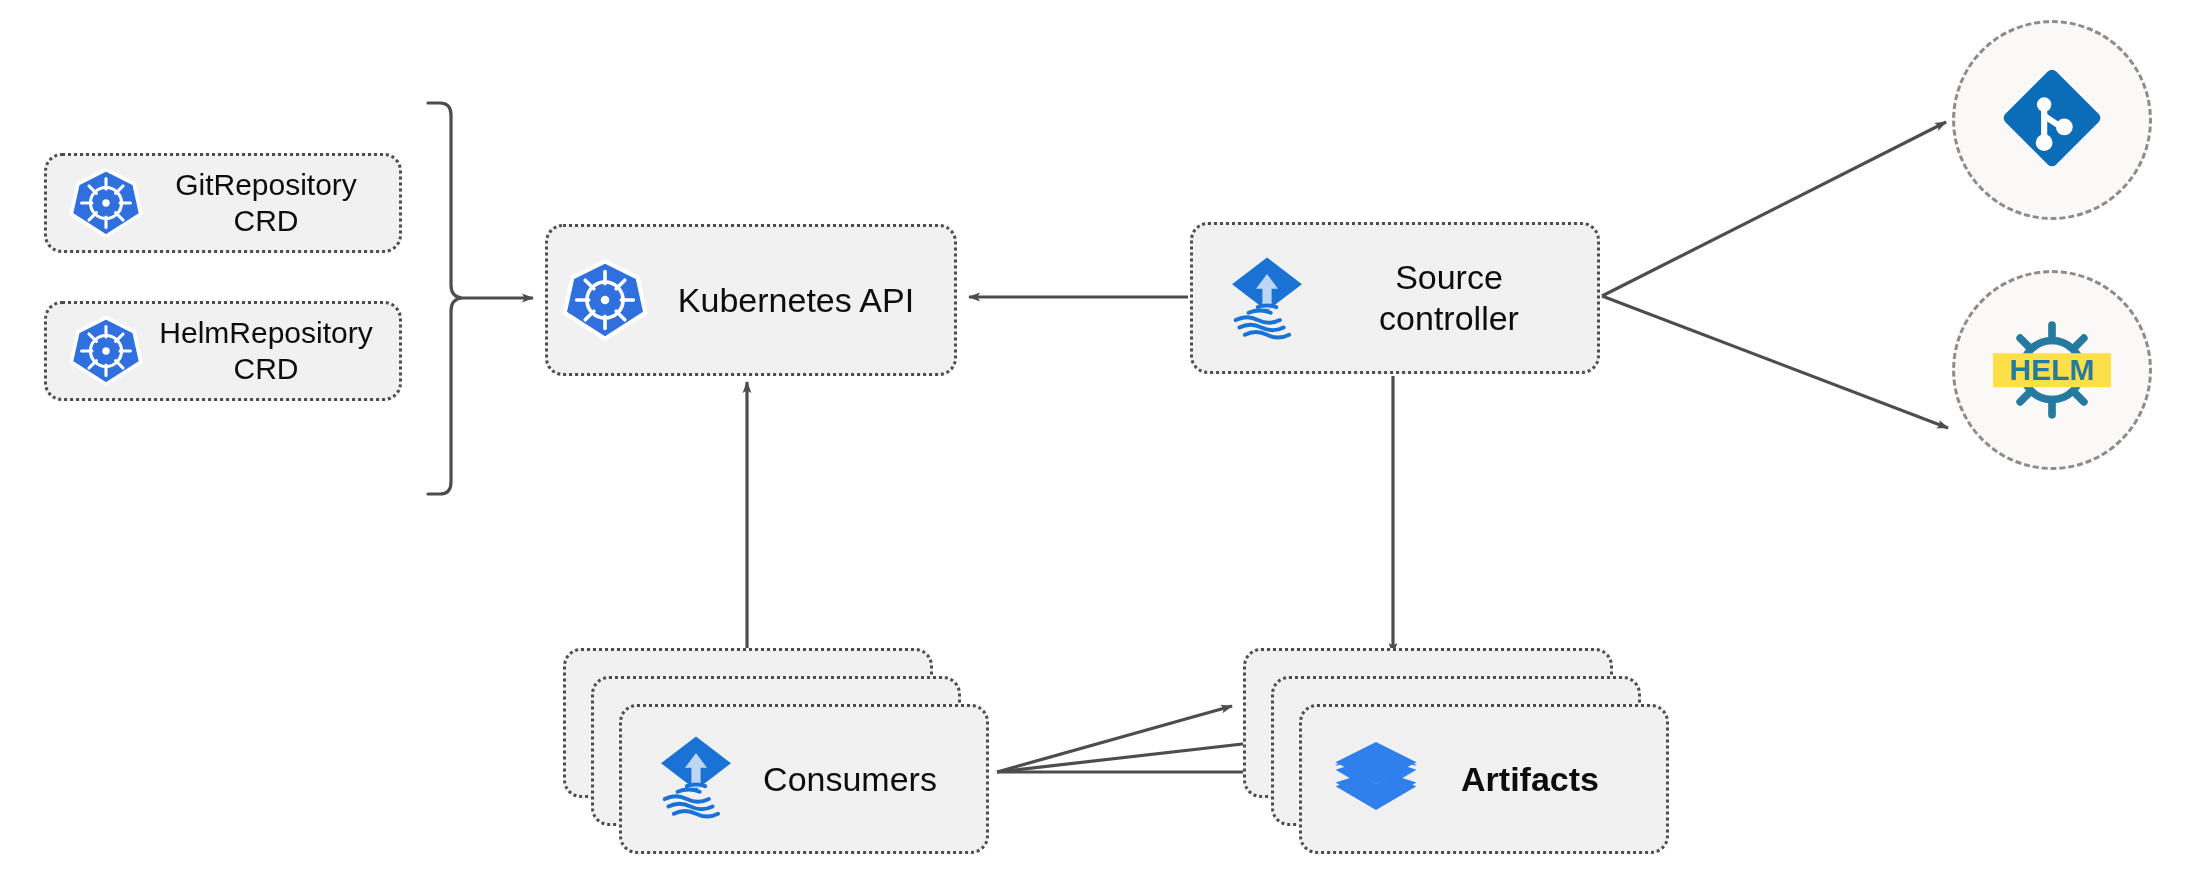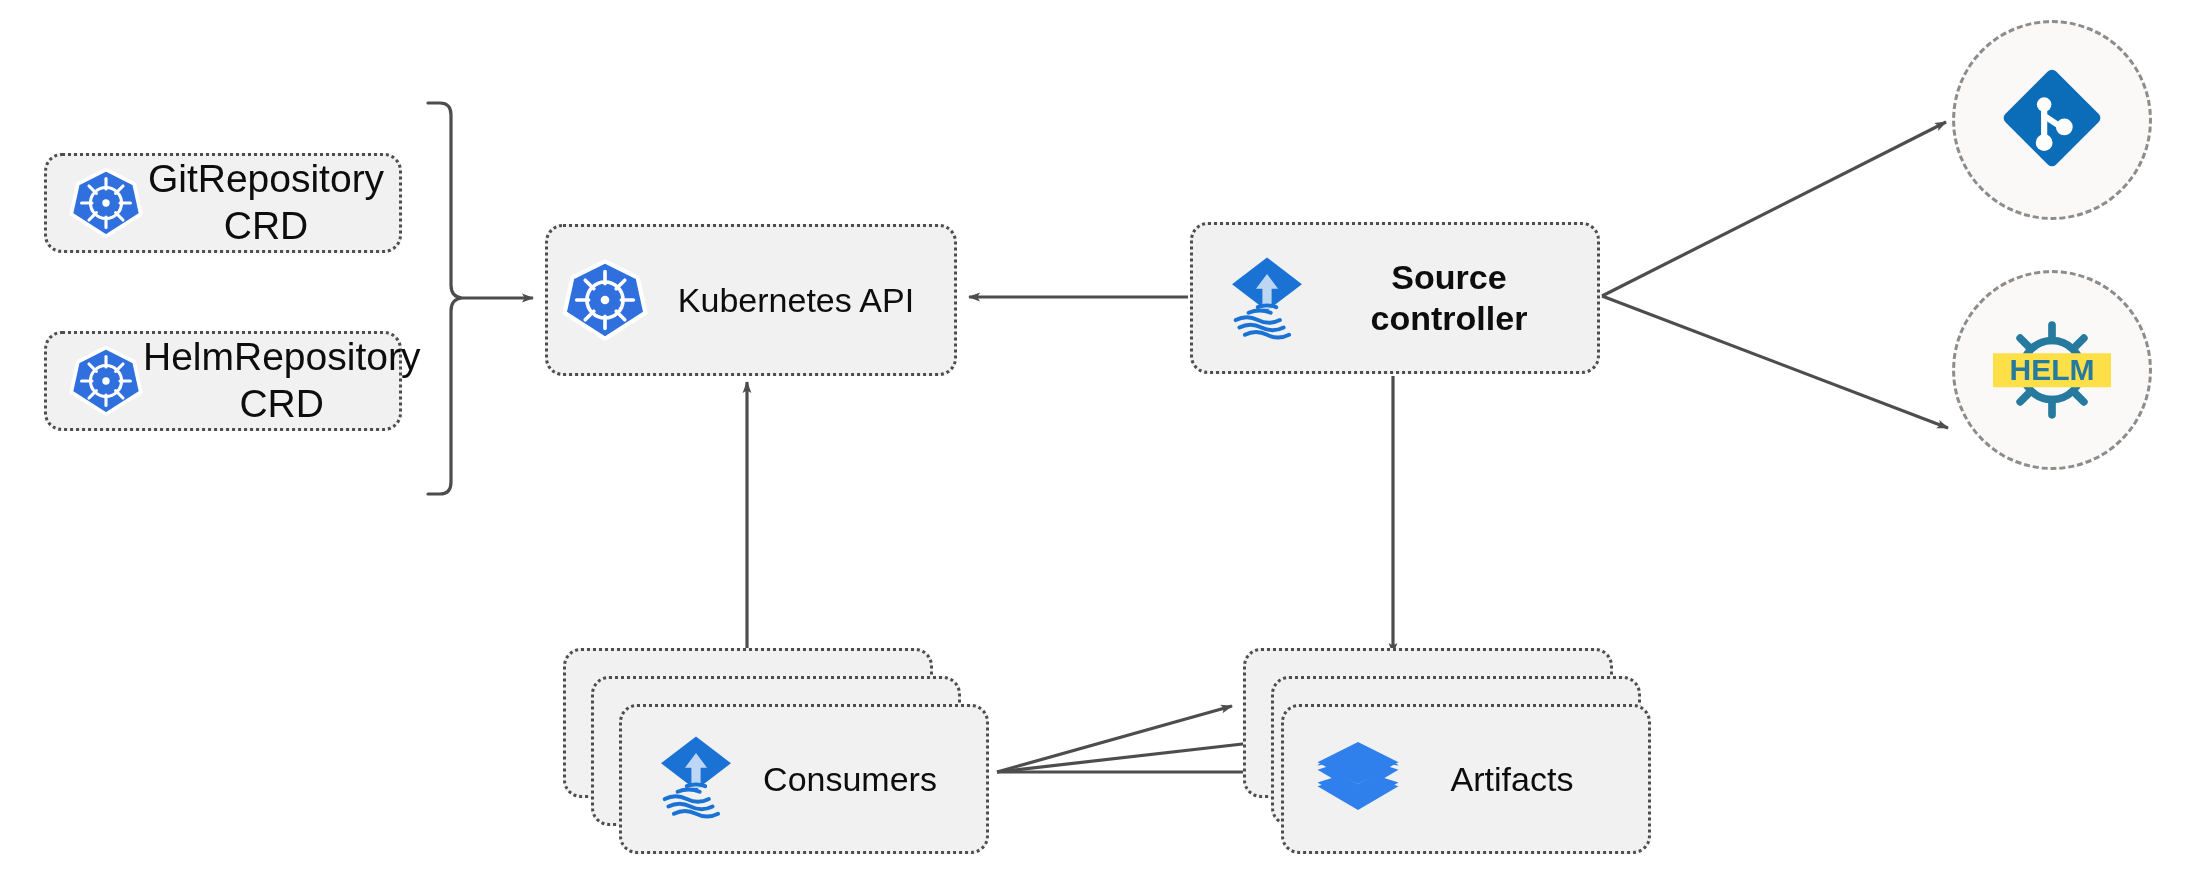--- a/index.html
+++ b/index.html
@@ -45,35 +45,35 @@
     line-height: 1.2;
     white-space: pre-line;
   }
   
   .crd-box {
     width: 358px;
     height: 100px;
     padding-left: 22px;
     padding-right: 10px;
   }
-  .crd-box .label { font-size: 39px; }
+  .crd-box .label { font-size: 30px; }
   
   .k8s-box {
     left: 545px; top: 224px;
     width: 412px; height: 152px;
     padding-left: 14px; padding-right: 10px;
   }
   .k8s-box .label { font-size: 34px; }
   
   .src-box {
     left: 1190px; top: 222px;
     width: 410px; height: 152px;
     padding-left: 28px; padding-right: 12px;
   }
-  .src-box .label { font-size: 34px; font-weight: bold; }
+  .src-box .label { font-size: 34px; }
   
   .stack { position: absolute; }
   .stack .card {
     position: absolute;
     box-sizing: border-box;
     background: #f1f1f1;
     border: 3px dotted #4d4d4d;
     border-radius: 18px;
     width: 370px;
     height: 150px;
@@ -150,21 +150,21 @@
           <line x1="73" y1="27" x2="63" y2="37"></line>
           <line x1="37" y1="63" x2="27" y2="73"></line>
         </g>
         <circle cx="50" cy="50" r="5" fill="#ffffff"></circle>
       </svg>
     </span>
     <span class="label">GitRepository
 CRD</span>
   </div>
 
-  <div class="node crd-box" style="left:44px; top:331px;">
+  <div class="node crd-box" style="left:44px; top:301px;">
     <span class="icon">
       <svg width="74" height="74" viewBox="0 0 100 100">
         <polygon points="50,5 88,24 97,65 50,95 3,65 12,24" fill="#2f6fde" stroke="#ffffff" stroke-width="5" stroke-linejoin="round"></polygon>
         <g fill="none" stroke="#ffffff" stroke-width="4.2" stroke-linecap="round">
           <circle cx="50" cy="50" r="21"></circle>
           <line x1="50" y1="17" x2="50" y2="31"></line>
           <line x1="50" y1="69" x2="50" y2="83"></line>
           <line x1="17" y1="50" x2="31" y2="50"></line>
           <line x1="69" y1="50" x2="83" y2="50"></line>
           <line x1="27" y1="27" x2="37" y2="37"></line>
@@ -235,21 +235,21 @@
           </g>
         </svg>
       </span>
       <span class="label">Consumers</span>
     </div>
   </div>
 
   <div class="stack" style="left:1243px; top:648px; width:430px; height:208px;">
     <div class="card" style="left:0px; top:0px;"></div>
     <div class="card" style="left:28px; top:28px;"></div>
-    <div class="card front" style="left:38px; top:56px;">
+    <div class="card front" style="left:56px; top:56px;font-weight:bold;">
       <span class="icon">
         <svg width="92" height="92" viewBox="0 0 100 100">
           <polygon points="50,12 94,37 50,62 6,37" fill="#2f80ed"></polygon>
           <polygon points="50,44 78,60 50,76 22,60" fill="#2f80ed"></polygon>
           <polygon points="50,46 94,60 50,86 6,60" fill="#2f80ed"></polygon>
           <polygon points="50,38 94,52 50,78 6,52" fill="#f1f1f1"></polygon>
           <polygon points="50,42 94,56 50,82 6,56" fill="#2f80ed"></polygon>
           <polygon points="50,24 94,38 50,64 6,38" fill="#f1f1f1"></polygon>
           <polygon points="50,28 94,42 50,68 6,42" fill="#2f80ed"></polygon>
           <polygon points="50,8 94,32 50,58 6,32" fill="#f1f1f1"></polygon>

